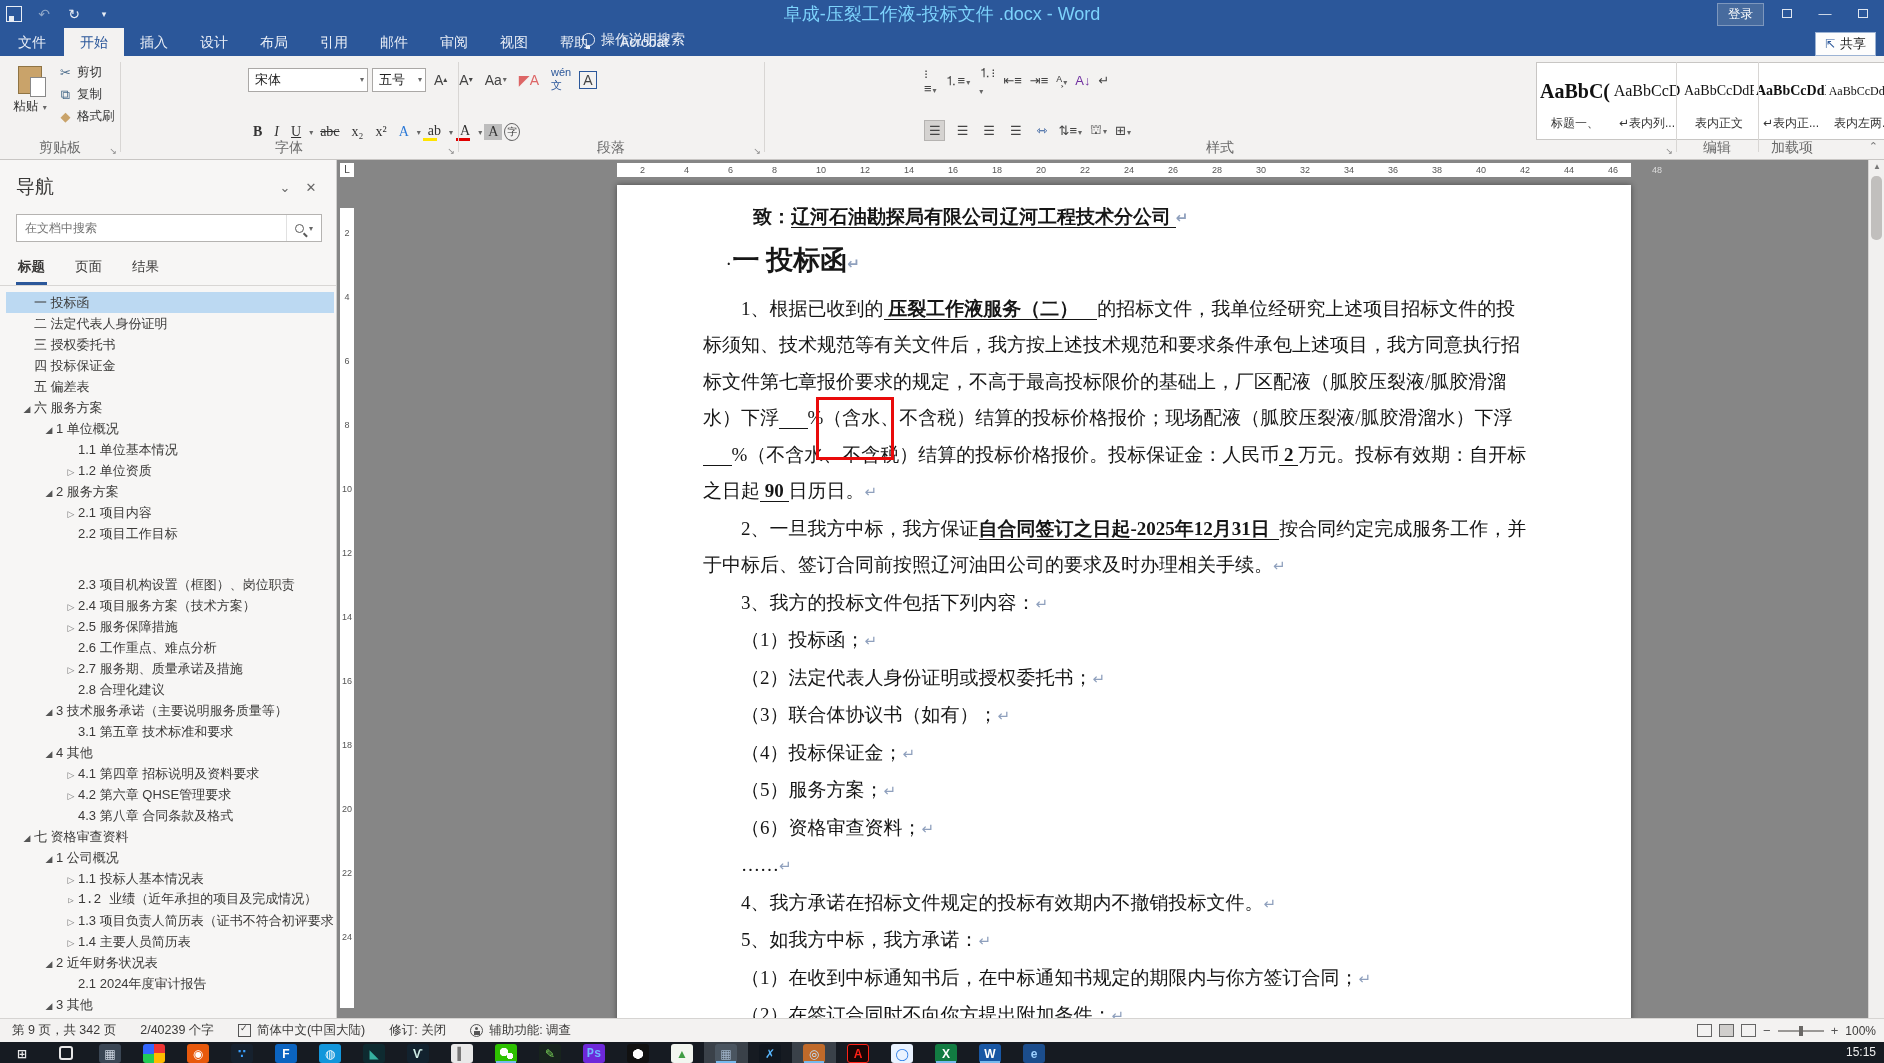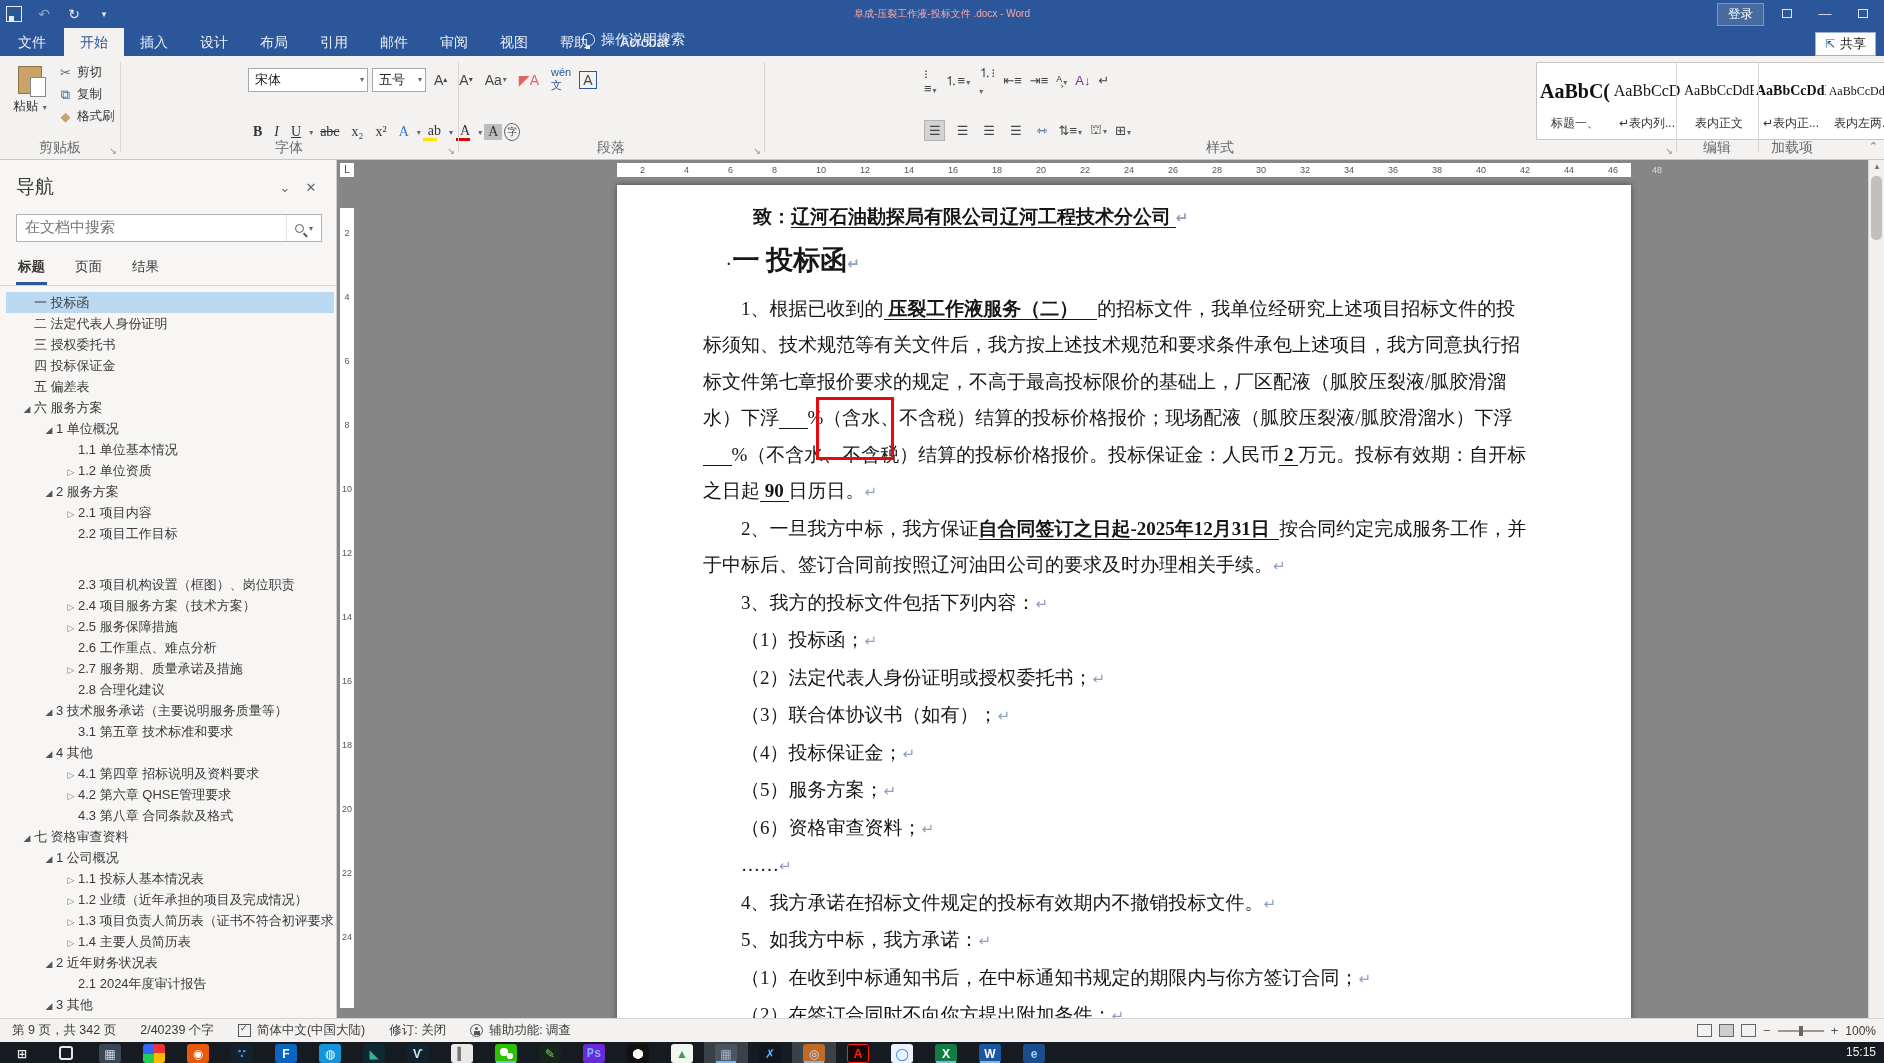--- a/index.html
+++ b/index.html
@@ -8,21 +8,21 @@
   .app { position:absolute; left:0; top:0; width:1884px; height:1063px; }
 
   
   .titlebar { position:absolute; left:0; top:0; width:1884px; height:28px; background:#2b579a; color:#fff; }
   .qat { position:absolute; left:6px; top:0; height:28px; display:flex; align-items:center; gap:14px; }
   .qat .ic { width:16px; height:16px; color:#e8edf5; font-size:14px; line-height:16px; text-align:center; }
   .ic-save { position:relative; width:12px; height:12px; border:1.5px solid #e8edf5; }
   .ic-save:after { content:""; position:absolute; left:2px; bottom:0; width:5px; height:5px; background:#e8edf5; }
   .ic-undo { color:#8fa7c9 !important; }
   .doc-title { position:absolute; left:0; top:0; width:100%; height:28px; text-align:center; line-height:28px;
-    font-size:10px; color:#fca5a5; }
+    font-size:18px; color:#7dd3fc; }
   .tb-right { position:absolute; right:6px; top:0; height:28px; display:flex; align-items:center; gap:8px; }
   .signin { background:#476b9e; border:1px solid #7d97bd; color:#fff; font-size:12.5px; padding:2px 10px; }
   .winbtn { width:30px; height:22px; color:#dfe6f0; font-size:13px; text-align:center; line-height:22px; }
   .winbox { display:inline-block; width:10px; height:9px; border:1.3px solid #dfe6f0; }
 
   
   .tabrow { position:absolute; left:0; top:28px; width:1884px; height:28px; background:#2b579a; display:flex; align-items:flex-end; }
   .rtab { color:#e9eef6; font-size:14px; padding:5px 16px; height:28px; line-height:18px; }
   .rtab.file { padding:5px 18px; }
   .rtab.active { background:#f3f2f1; color:#2b579a; }
@@ -68,21 +68,21 @@
   .mag { width:9px; height:9px; border:1.6px solid #2b579a; border-radius:50%; position:relative; }
   .mag:after { content:""; position:absolute; width:5px; height:1.6px; background:#2b579a; transform:rotate(45deg); left:7px; top:9px; }
   .collapse-rib { position:absolute; right:6px; bottom:6px; color:#777; font-size:11px; }
 
   
   .navpane { position:absolute; left:0; top:160px; width:337px; height:858px; background:#f7f6f5; border-right:1px solid #cfcecd; overflow:hidden; }
   .nav-head { display:flex; align-items:center; padding:14px 12px 10px 16px; }
   .nav-title { font-size:19px; color:#3b3a39; flex:1; }
   .nav-hbtn { color:#666; font-size:13px; width:26px; text-align:center; }
   .nav-search { margin:4px 14px 10px 16px; height:28px; background:#fff; border:1px solid #b5b3b1; display:flex; align-items:center; }
-  .nav-search input { border:0; outline:0; flex:1; font-size:15px; color:#737373; padding:0 8px; background:transparent;font-family:Liberation Mono, monospace; }
+  .nav-search input { border:0; outline:0; flex:1; font-size:12px; color:#737373; padding:0 8px; background:transparent; }
   .nav-search .mag { border-color:#5a5a5a; } .nav-search .mag:after { background:#5a5a5a; }
   .nav-search .sdrop { display:flex; align-items:center; gap:4px; padding:0 8px; border-left:1px solid #e1e1e1; height:100%; }
   .nav-tabs { display:flex; gap:26px; padding:2px 0 0 16px; border-bottom:1px solid #d8d6d4; }
   .ntab { font-size:13.5px; color:#3b3a39; padding:4px 2px 6px; }
   .ntab.active { border-bottom:3px solid #2b579a; font-weight:bold; }
   .nav-list { padding-top:6px; }
   .nitem { height:21px; line-height:21px; font-size:13px; color:#3b3a39; white-space:nowrap; overflow:hidden; position:relative; margin:0 2px 0 6px; }
   .nitem.sel { background:#bcd9f2; }
   .nitem .arr { display:inline-block; width:14px; font-size:9px; color:#555; text-align:center; }
   .nitem .arr.c { color:#777; }
@@ -363,21 +363,21 @@
         <div class="nitem" style="padding-left: 58px;"><span class="arr"></span><span>2.8 合理化建议</span></div>
         <div class="nitem" style="padding-left: 36px;"><span class="arr">◢</span><span>3 技术服务承诺（主要说明服务质量等）</span></div>
         <div class="nitem" style="padding-left: 58px;"><span class="arr"></span><span>3.1 第五章  技术标准和要求</span></div>
         <div class="nitem" style="padding-left: 36px;"><span class="arr">◢</span><span>4 其他</span></div>
         <div class="nitem" style="padding-left: 58px;"><span class="arr c">▷</span><span>4.1 第四章  招标说明及资料要求</span></div>
         <div class="nitem" style="padding-left: 58px;"><span class="arr c">▷</span><span>4.2 第六章  QHSE管理要求</span></div>
         <div class="nitem" style="padding-left: 58px;"><span class="arr"></span><span>4.3 第八章  合同条款及格式</span></div>
         <div class="nitem" style="padding-left: 14px;"><span class="arr">◢</span><span>七 资格审查资料</span></div>
         <div class="nitem" style="padding-left: 36px;"><span class="arr">◢</span><span>1 公司概况</span></div>
         <div class="nitem" style="padding-left: 58px;"><span class="arr c">▷</span><span>1.1 投标人基本情况表</span></div>
-        <div class="nitem" style="padding-left: 58px;"><span class="arr c">▷</span><span>1.2 业绩（近年承担的项目及完成情况）</span></div>
+        <div class="nitem" style="padding-left: 58px; font-family: Liberation Mono, monospace;"><span class="arr c">▷</span><span>1.2 业绩（近年承担的项目及完成情况）</span></div>
         <div class="nitem" style="padding-left: 58px;"><span class="arr c">▷</span><span>1.3 项目负责人简历表（证书不符合初评要求）</span></div>
         <div class="nitem" style="padding-left: 58px;"><span class="arr c">▷</span><span>1.4 主要人员简历表</span></div>
         <div class="nitem" style="padding-left: 36px;"><span class="arr">◢</span><span>2 近年财务状况表</span></div>
         <div class="nitem" style="padding-left: 58px;"><span class="arr"></span><span>2.1 2024年度审计报告</span></div>
         <div class="nitem" style="padding-left: 36px;"><span class="arr">◢</span><span>3 其他</span></div>
         <div class="nitem" style="padding-left: 58px;"><span class="arr"></span><span>3.1 违法、违规、重大安全事故及其他不良记...</span></div>
       </div>
   </div>
 
   <div class="ruler-corner">

